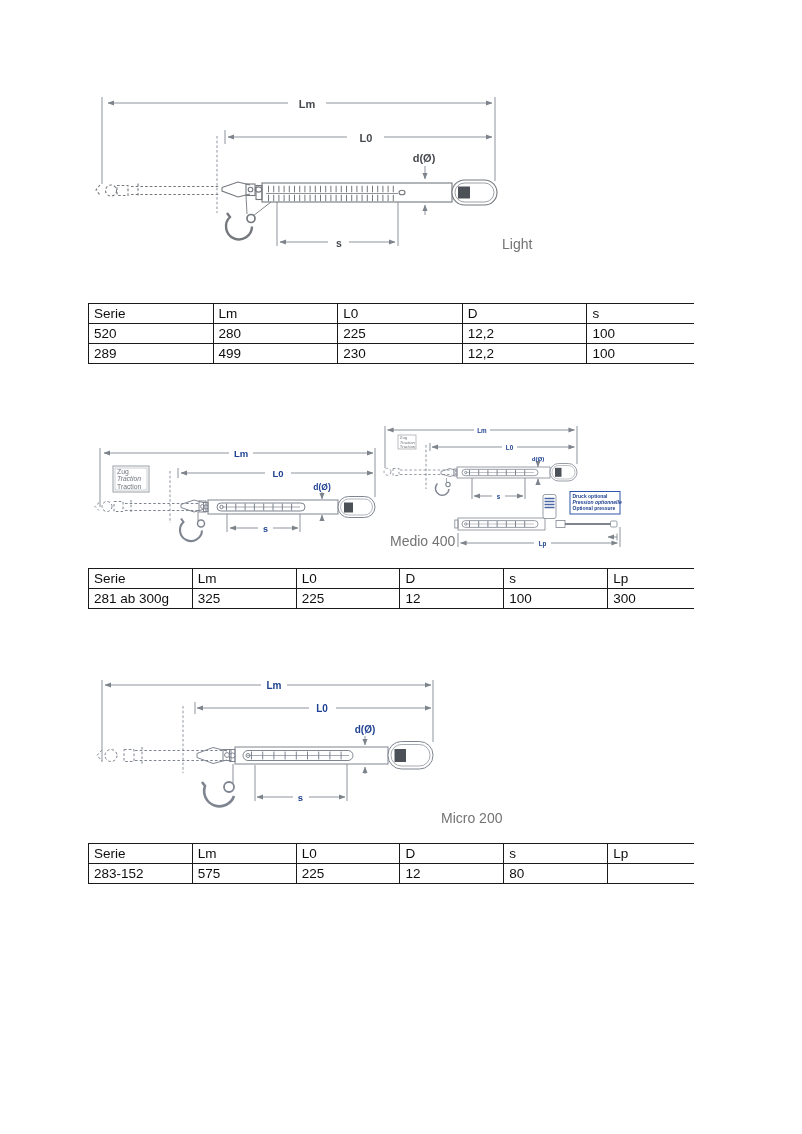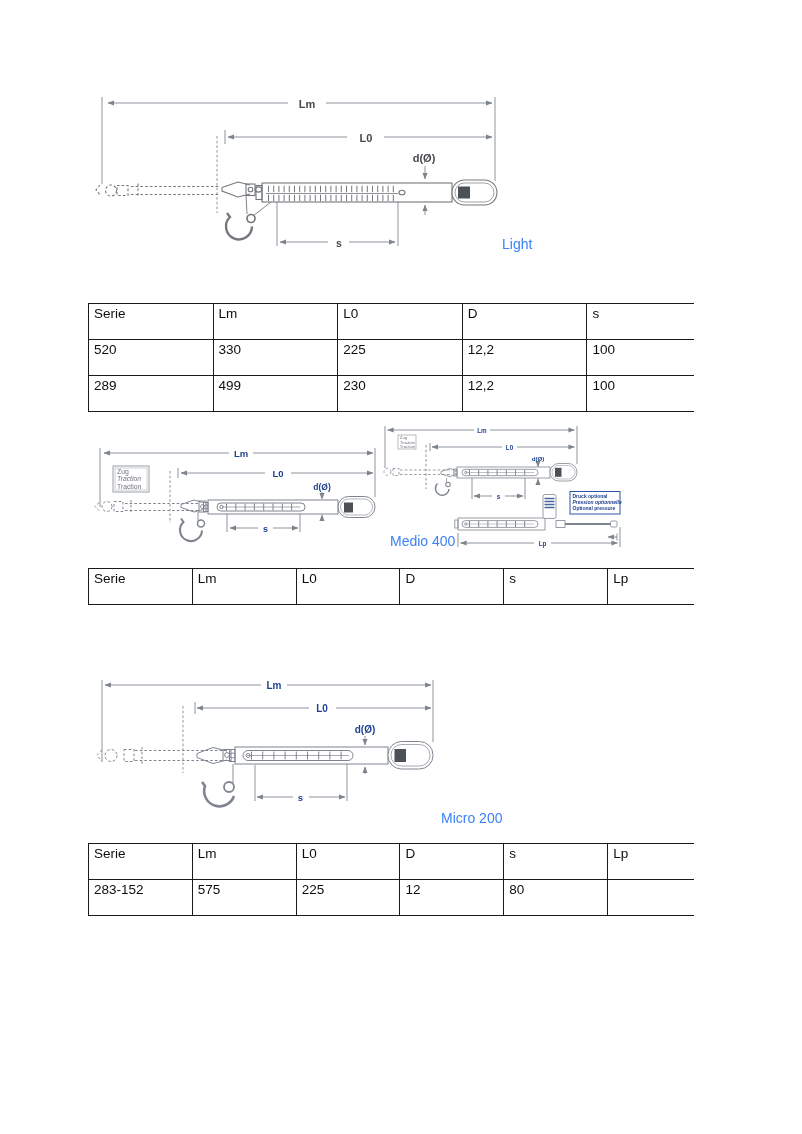--- a/index.html
+++ b/index.html
@@ -16,23 +16,23 @@
   .tickS{stroke:#7f8590;stroke-width:5.5;stroke-dasharray:1 8.2;fill:none;}
   .tickP{stroke:#7f8590;stroke-width:6;stroke-dasharray:1 8.2;fill:none;}
   .tickMi{stroke:#7f8590;stroke-width:8;stroke-dasharray:1 10.2;fill:none;}
   text{font-family:"Liberation Sans",sans-serif;}
   .lbl-dark{font-weight:bold;fill:#46494e;}
   .lbl-blue{font-weight:bold;fill:#1e4191;}
   .lbl-gray{fill:#70757c;}
   .boxgray{stroke:#9aa0a6;fill:#ffffff;}
   .boxblue{stroke:#2e55a8;fill:#ffffff;stroke-width:1;}
   .stripes{stroke:#4a66a0;stroke-width:1.7;fill:none;}
-  .caption{position:absolute;font-size:14px;color:#3b82f6;white-space:nowrap;}
+  .caption{position:absolute;font-size:14px;color:#737373;white-space:nowrap;}
   table.spec{position:absolute;width:624px;border-collapse:collapse;table-layout:fixed;}
-  table.spec td{border:1px solid #1a1a1a;height:19px;padding:0 2px 16px 5px;
+  table.spec td{border:1px solid #1a1a1a;height:19px;padding:0 2px 0 5px;
     font:13.5px/19px "Liberation Sans",sans-serif;color:#0e0e0e;overflow:hidden;white-space:nowrap;}
 </style>
 </head>
 <body>
 
 <div class="page">
 
   <svg class="diag" style="left:88px;top:90px;width:632px;height:170px" viewBox="88 90 632 170">
     <defs>
       <marker id="arrL" viewBox="0 0 8 8" refX="7.5" refY="4" markerWidth="6.5" markerHeight="6.5" orient="auto">
@@ -92,21 +92,21 @@
     <tbody>
         <tr>
       <td>Serie</td>
       <td>Lm</td>
       <td>L0</td>
       <td>D</td>
       <td>s</td>
     </tr>
     <tr>
       <td>520</td>
-      <td>330</td>
+      <td>280</td>
       <td>225</td>
       <td>12,2</td>
       <td>100</td>
     </tr>
     <tr>
       <td>289</td>
       <td>499</td>
       <td>230</td>
       <td>12,2</td>
       <td>100</td>
@@ -255,20 +255,28 @@
 
   <table class="spec" style="left:88px;top:568px">
     <tbody>
         <tr>
       <td>Serie</td>
       <td>Lm</td>
       <td>L0</td>
       <td>D</td>
       <td>s</td>
       <td>Lp</td>
+    </tr>
+    <tr>
+      <td>281 ab 300g</td>
+      <td>325</td>
+      <td>225</td>
+      <td>12</td>
+      <td>100</td>
+      <td>300</td>
     </tr>
   </tbody>
     </table>
 
   <svg class="diag" style="left:88px;top:672px;width:472px;height:158px" viewBox="88 672 472 158">
     <defs>
       <marker id="arrMi" viewBox="0 0 8 8" refX="7.5" refY="4" markerWidth="6.5" markerHeight="6.5" orient="auto">
         <path d="M0,0.8 L8,4 L0,7.2 Z" fill="#7e848c"></path>
       </marker>
     </defs>

